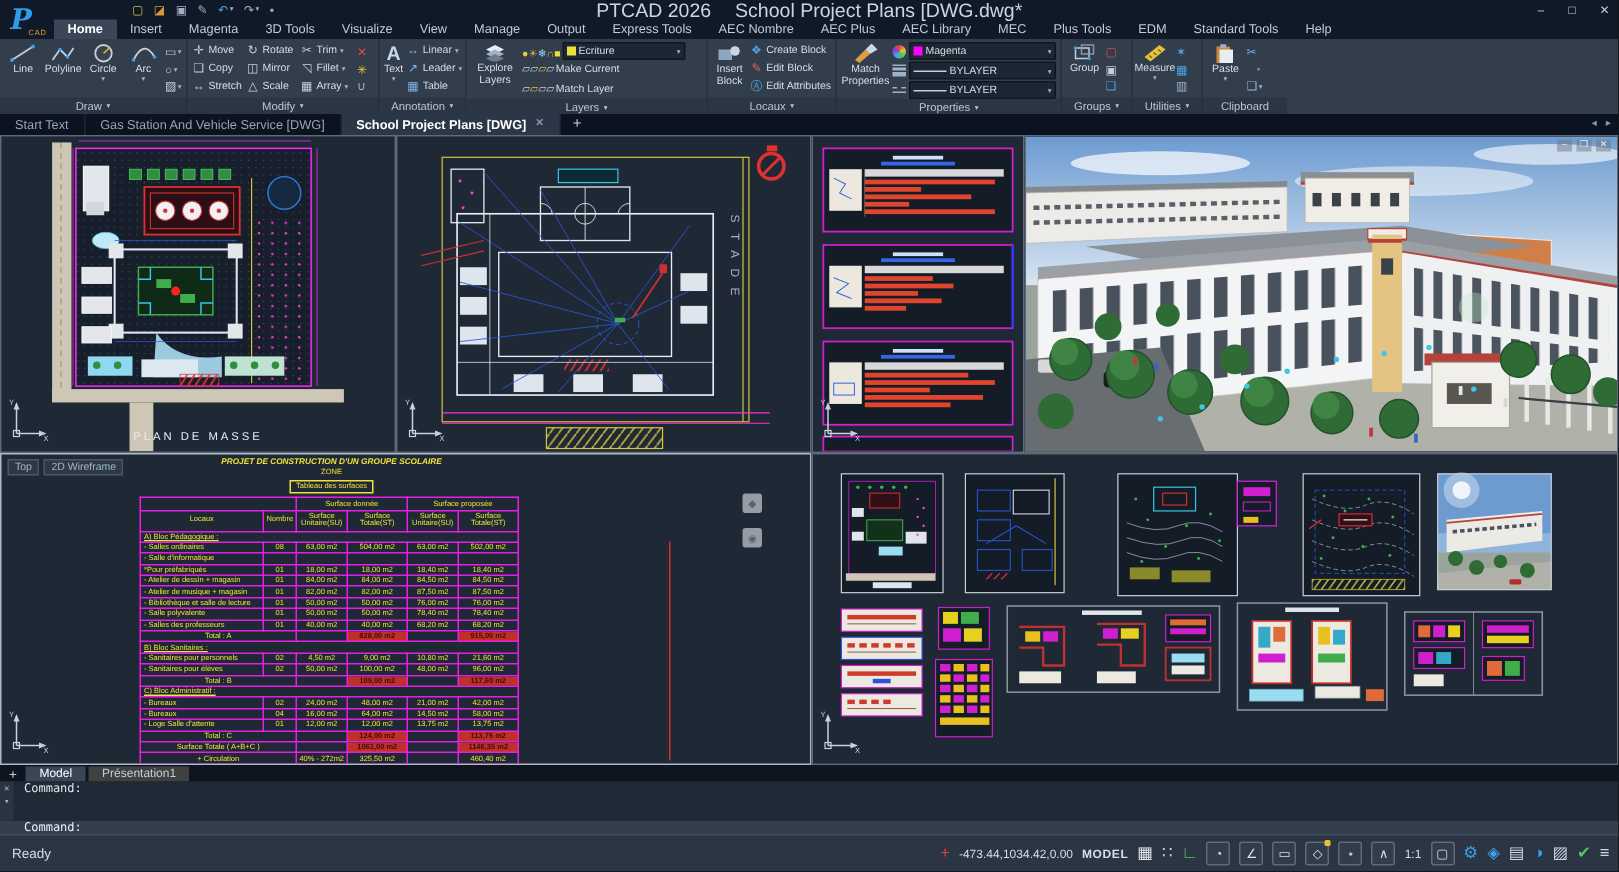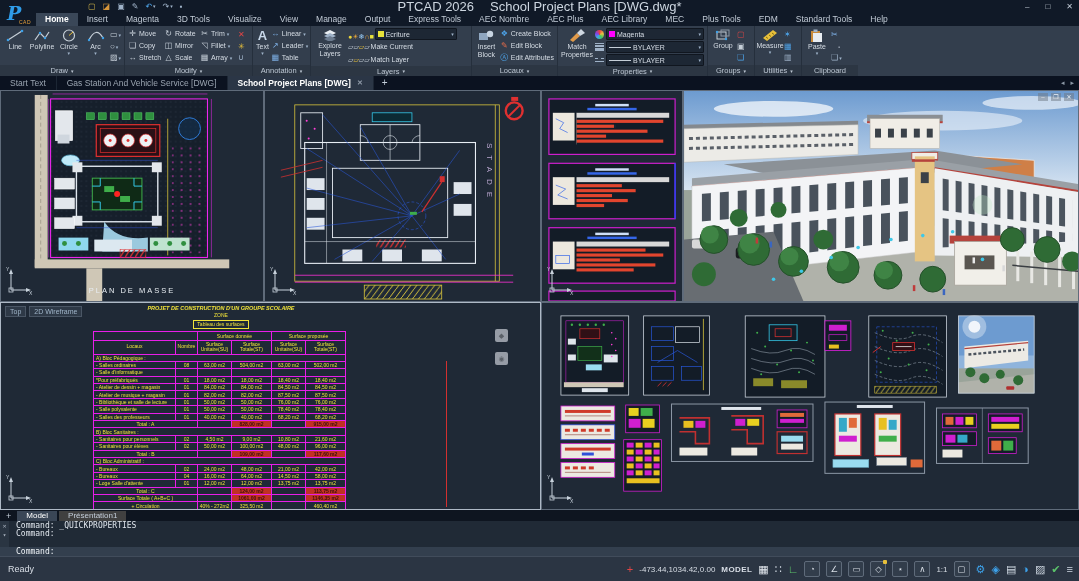--- a/index.html
+++ b/index.html
@@ -1323,21 +1323,20 @@
         <span class="ladd">+</span>
         <div class="ltab act">Model</div>
         <div class="ltab">Présentation1</div>
       </div>
     <div id="chist">
       <div id="cgut">
           <span>✕</span>
           <span>▾</span>
         </div>
       <div id="clines">
-          <div class="cline">Command: _QUICKPROPERTIES</div>
           <div class="cline">Command:</div>
         </div>
     </div>
     <div id="cinput">
       <span>Command:</span>
     </div>
   </div>
 
   <div id="statusbar">
     <div id="ready">Ready</div>

